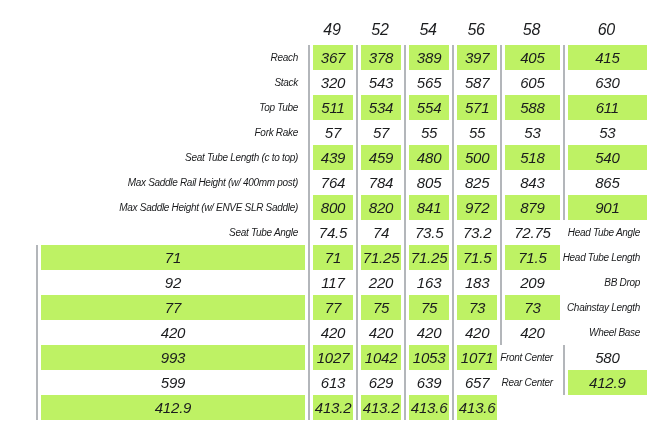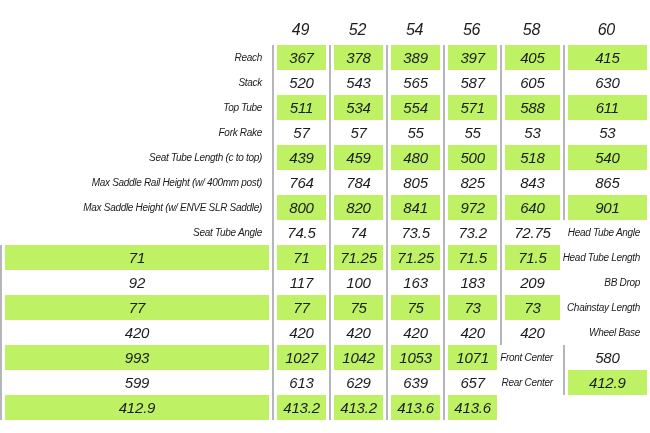--- a/index.html
+++ b/index.html
@@ -15,20 +15,21 @@
     font-family: "Liberation Sans", sans-serif;
     font-style: italic;
     color: #1b1c1e;
   }
   .geo-table {
     display: grid;
     grid-template-columns: 272px repeat(6, 1fr);
     padding-top: 15px;
     width: 650px;
     box-sizing: border-box;
+    padding-left: 36px;
   }
   .corner-cell {
     height: 30px;
   }
   .header-cell {
     height: 30px;
     line-height: 30px;
     text-align: center;
     font-size: 16px;
     font-weight: normal;
@@ -75,21 +76,21 @@
       <div class="header-cell">58</div>
       <div class="header-cell">60</div>
       <div class="label-cell">Reach</div>
       <div class="value-cell stripe">367</div>
       <div class="value-cell stripe">378</div>
       <div class="value-cell stripe">389</div>
       <div class="value-cell stripe">397</div>
       <div class="value-cell stripe">405</div>
       <div class="value-cell stripe">415</div>
       <div class="label-cell">Stack</div>
-      <div class="value-cell">520</div>
+      <div class="value-cell">320</div>
       <div class="value-cell">543</div>
       <div class="value-cell">565</div>
       <div class="value-cell">587</div>
       <div class="value-cell">605</div>
       <div class="value-cell">630</div>
       <div class="label-cell">Top Tube</div>
       <div class="value-cell stripe">511</div>
       <div class="value-cell stripe">534</div>
       <div class="value-cell stripe">554</div>
       <div class="value-cell stripe">571</div>
@@ -114,39 +115,39 @@
       <div class="value-cell">784</div>
       <div class="value-cell">805</div>
       <div class="value-cell">825</div>
       <div class="value-cell">843</div>
       <div class="value-cell">865</div>
       <div class="label-cell">Max Saddle Height (w/ ENVE SLR Saddle)</div>
       <div class="value-cell stripe">800</div>
       <div class="value-cell stripe">820</div>
       <div class="value-cell stripe">841</div>
       <div class="value-cell stripe">972</div>
-      <div class="value-cell stripe">640</div>
+      <div class="value-cell stripe">879</div>
       <div class="value-cell stripe">901</div>
       <div class="label-cell">Seat Tube Angle</div>
       <div class="value-cell">74.5</div>
       <div class="value-cell">74</div>
       <div class="value-cell">73.5</div>
       <div class="value-cell">73.2</div>
       <div class="value-cell">72.75</div>
       <div class="label-cell">Head Tube Angle</div>
       <div class="value-cell stripe">71</div>
       <div class="value-cell stripe">71</div>
       <div class="value-cell stripe">71.25</div>
       <div class="value-cell stripe">71.25</div>
       <div class="value-cell stripe">71.5</div>
       <div class="value-cell stripe">71.5</div>
       <div class="label-cell">Head Tube Length</div>
       <div class="value-cell">92</div>
       <div class="value-cell">117</div>
-      <div class="value-cell">100</div>
+      <div class="value-cell">220</div>
       <div class="value-cell">163</div>
       <div class="value-cell">183</div>
       <div class="value-cell">209</div>
       <div class="label-cell">BB Drop</div>
       <div class="value-cell stripe">77</div>
       <div class="value-cell stripe">77</div>
       <div class="value-cell stripe">75</div>
       <div class="value-cell stripe">75</div>
       <div class="value-cell stripe">73</div>
       <div class="value-cell stripe">73</div>

